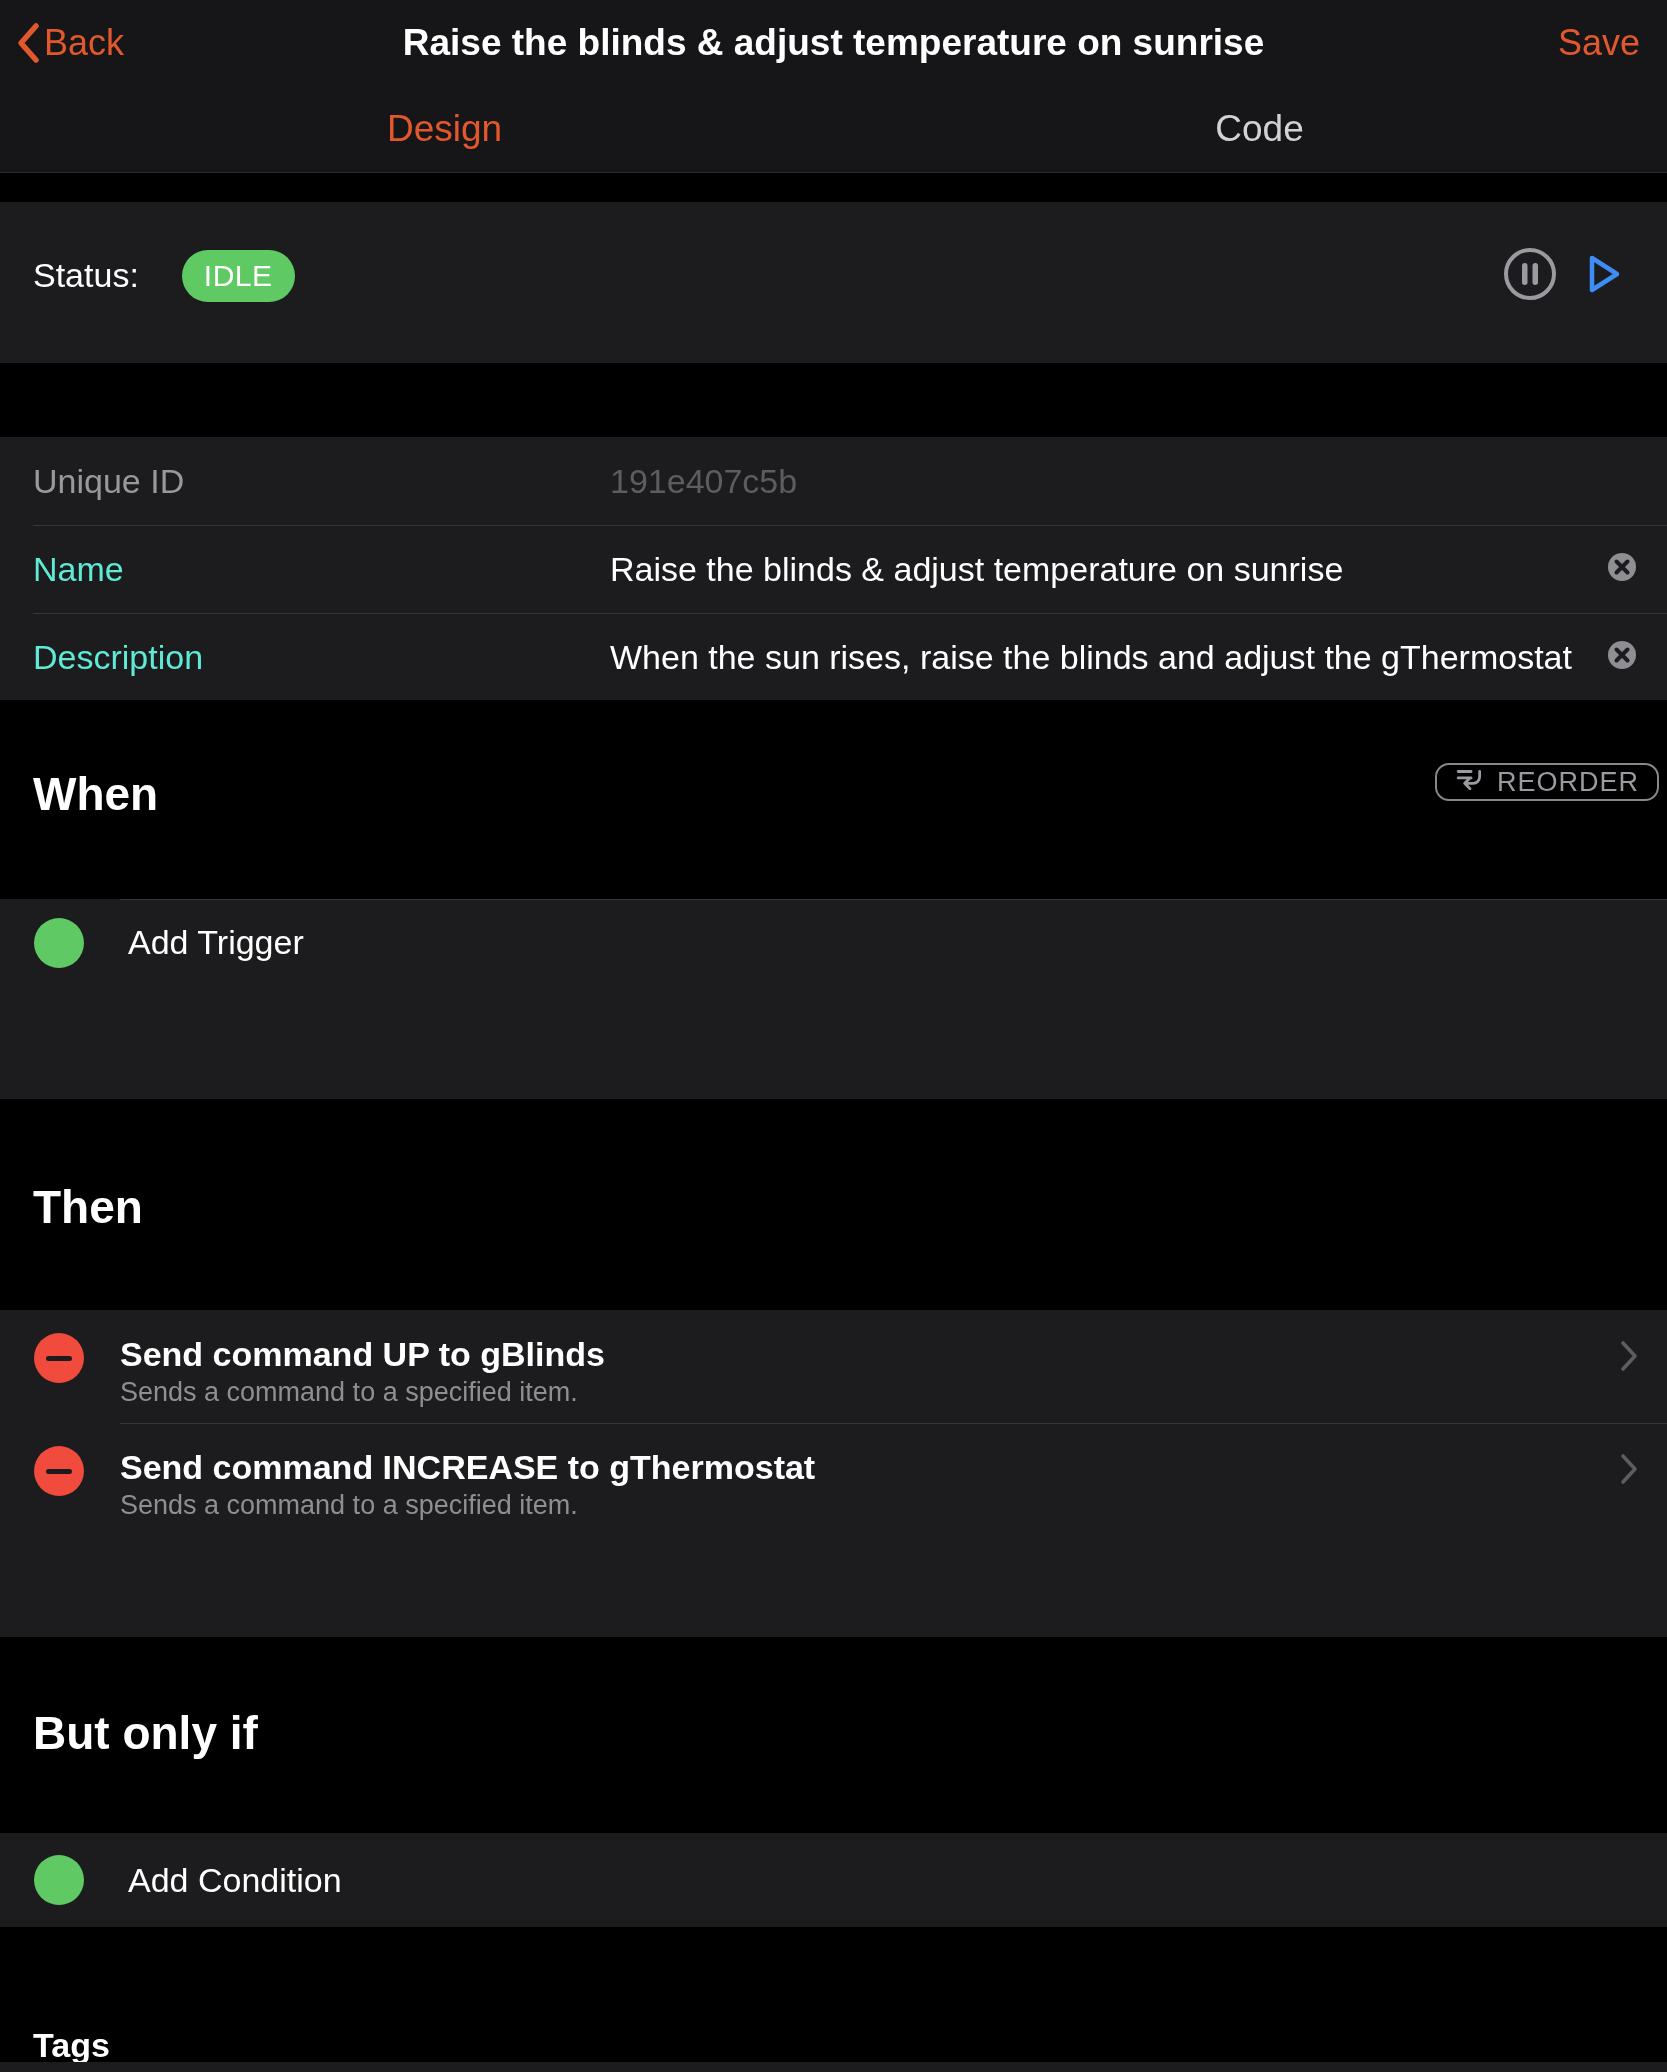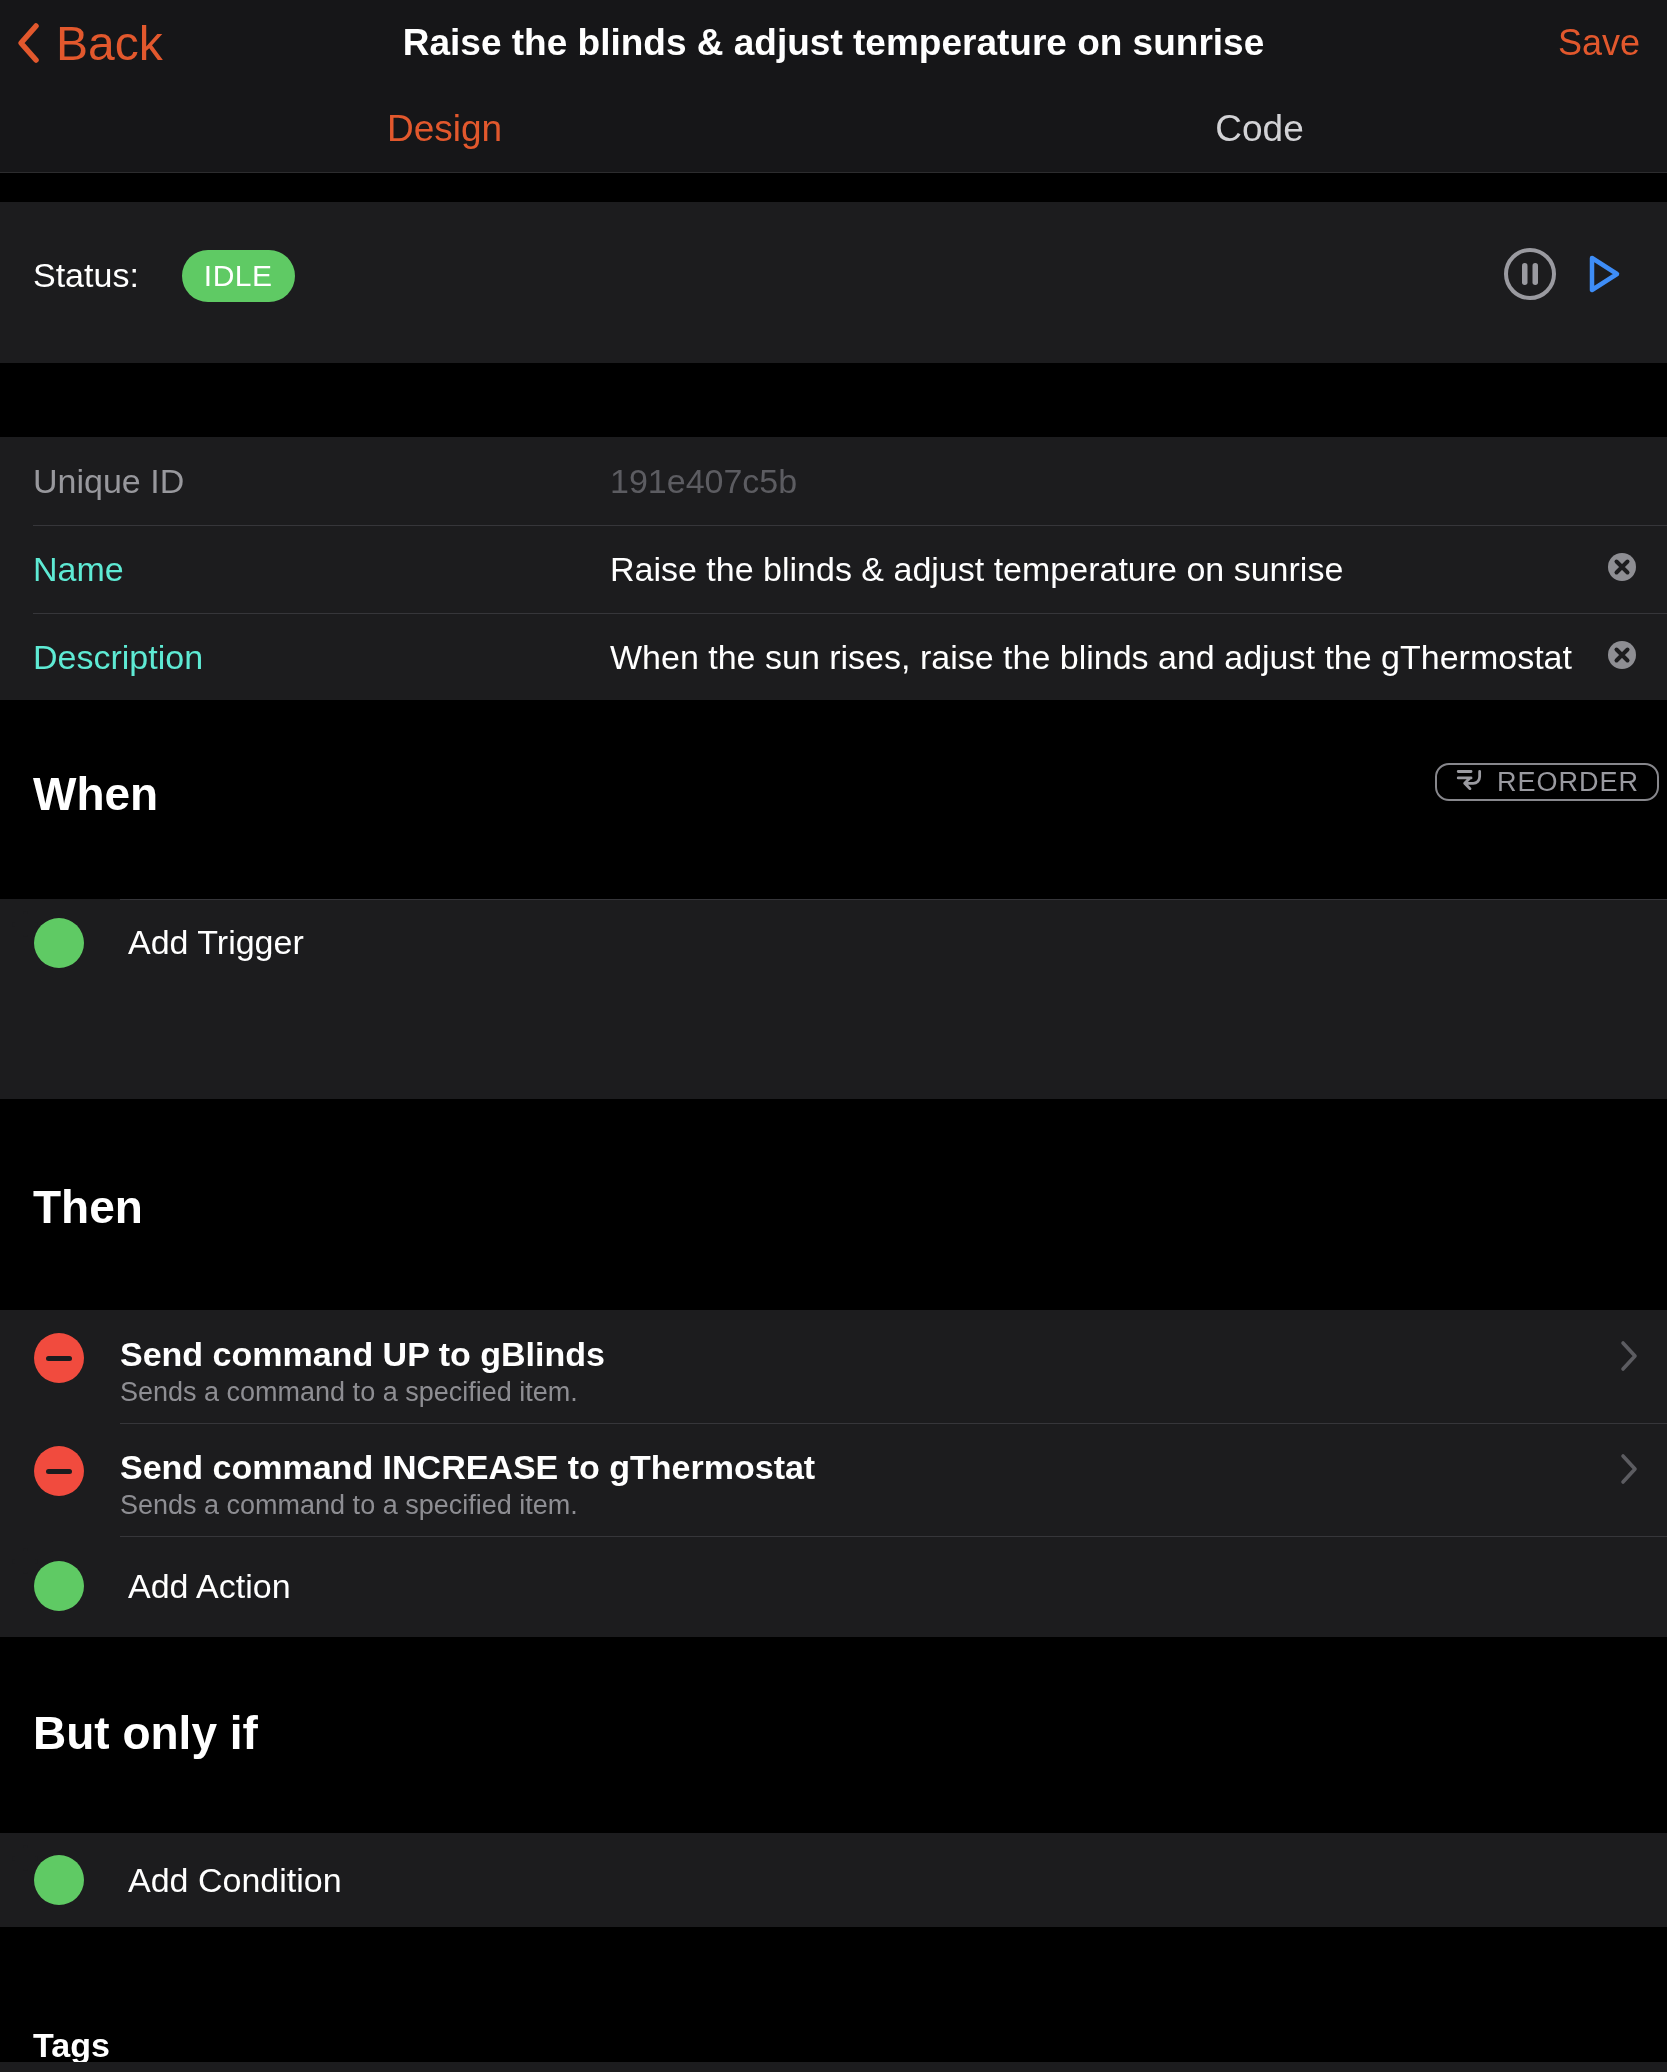--- a/index.html
+++ b/index.html
@@ -4,21 +4,21 @@
 <style>
   html,body{margin:0;padding:0;background:#000;}
   #app{
     position:relative;width:1667px;height:2072px;background:#000;overflow:hidden;
     font-family:"Liberation Sans","DejaVu Sans",sans-serif;
     -webkit-font-smoothing:antialiased;color:#fff;
   }
   
   .navbar{position:absolute;left:0;top:0;width:1667px;height:173px;background:#161618;border-bottom:1px solid #2c2c2e;box-sizing:border-box;}
   .nav-top{position:relative;height:86px;display:flex;align-items:center;}
-  .back-btn{position:absolute;left:16px;top:0;height:86px;display:flex;align-items:center;gap:16px;color:var(--accent);font-size:48px;cursor:pointer;}
+  .back-btn{position:absolute;left:16px;top:0;height:86px;display:flex;align-items:center;gap:4px;color:var(--accent);font-size:36px;cursor:pointer;}
   .back-btn svg{display:block;}
   .nav-title{position:absolute;left:0;right:0;top:0;height:86px;display:flex;align-items:center;justify-content:center;font-size:37px;font-weight:700;color:#fff;}
   .save-btn{position:absolute;right:27px;top:0;height:86px;display:flex;align-items:center;color:var(--accent);font-size:36px;cursor:pointer;}
   .nav-tabs{position:relative;height:86px;display:flex;padding-left:37px;}
   .nav-tab{flex:1;display:flex;align-items:center;justify-content:center;font-size:37px;color:#d2d2d5;cursor:pointer;}
   .nav-tab.active{color:var(--accent);}
   
   .card{position:absolute;left:0;width:1667px;background:#1c1c1e;}
   .status-card{top:202px;height:161px;display:flex;align-items:center;padding:0 40px 14px 33px;box-sizing:border-box;}
   .status-label{font-size:34px;color:#fff;}
@@ -176,24 +176,20 @@
     <div class="list-row item-row row-sep">
       <span class="circle red"></span>
       <span class="row-title">Send command INCREASE to gThermostat</span>
       <span class="row-sub">Sends a command to a specified item.</span>
       <span class="row-chevron">
         <svg width="20" height="36" viewBox="0 0 20 36">
             <polyline points="4,5 16,18 4,31" fill="none" stroke="#5c5c61" stroke-width="3.6" stroke-linecap="round" stroke-linejoin="round"></polyline>
           </svg>
       </span>
     </div>
-    <div class="list-row add-row row-sep">
-      <span class="circle green plus"></span>
-      <span class="add-label">Add Action</span>
-    </div>
   </div>
 
   <div class="sec-head" style="top:1705px;">But only if</div>
 
   <div class="card cond-card">
     <div class="list-row add-row">
       <span class="circle green plus"></span>
       <span class="add-label">Add Condition</span>
     </div>
   </div>

